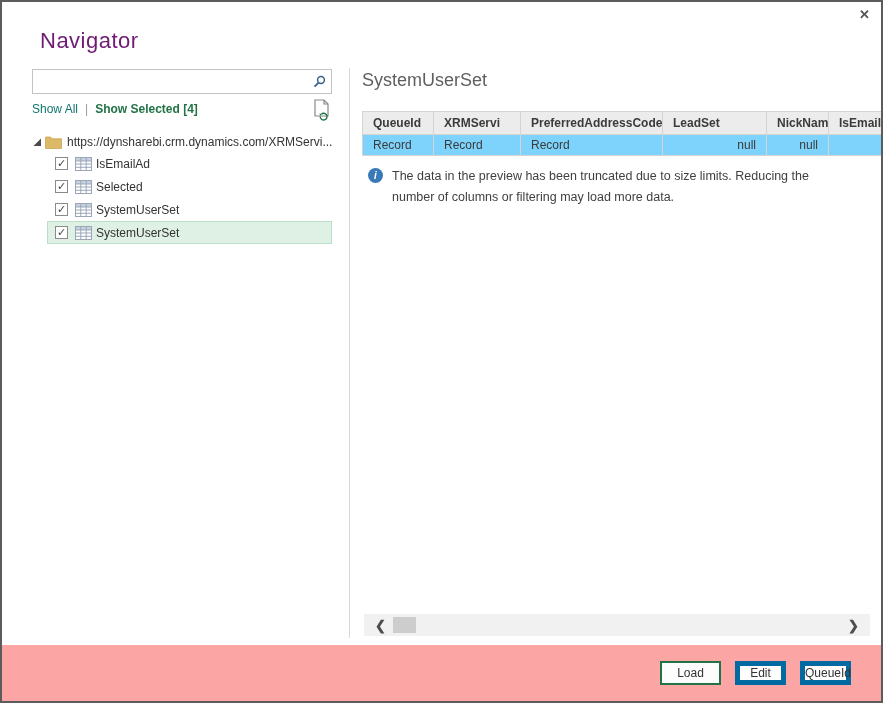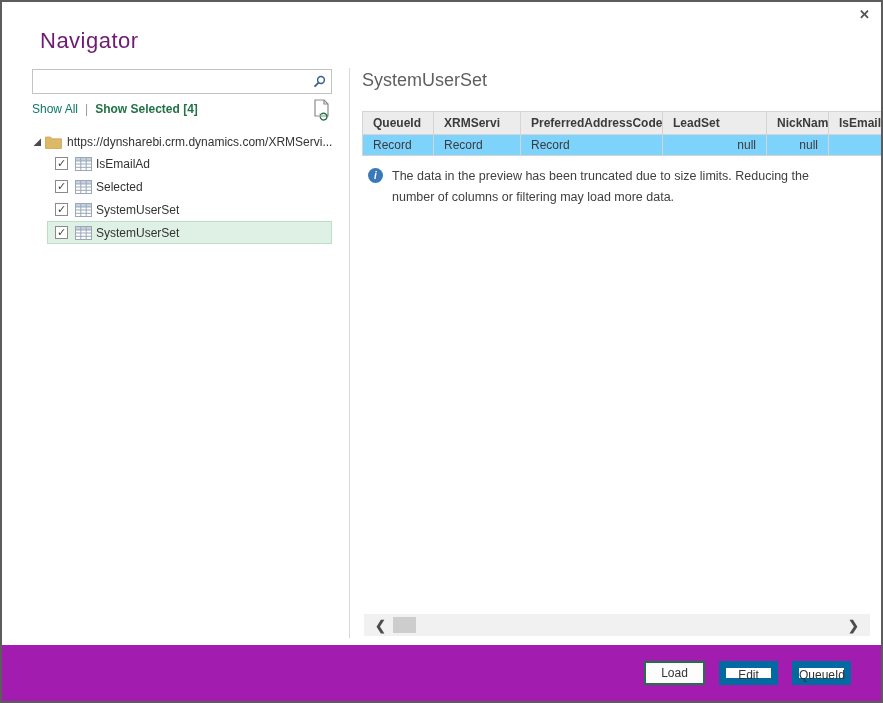--- a/index.html
+++ b/index.html
@@ -47,22 +47,22 @@
   .info { position:absolute; left:6px; top:164px; width:478px; display:flex; }
   .info-ico { flex:0 0 15px; width:15px; height:15px; border-radius:50%; background:#3a79b8; color:#fff; font-size:10px; font-weight:bold; font-style:italic; display:flex; align-items:center; justify-content:center; margin-top:2px; }
   .info-text { margin-left:9px; font-size:12.5px; color:#3f3f3f; line-height:21px; width:454px; }
 
   .hscroll { position:absolute; left:2px; top:612px; width:506px; height:22px; background:#f1f1f1; display:flex; align-items:center; }
   .hs-left { margin-left:11px; } .hs-right { margin-left:auto; margin-right:11px; }
   .hs-arrow { color:#4d4d4d; font-size:13px; font-weight:bold; cursor:pointer; line-height:1; }
   .hs-thumb { width:23px; height:16px; background:#cdcdcd; margin-left:7px; cursor:grab; }
 
   
-  .footer { position:absolute; left:0; right:0; bottom:0; height:56px; background:#a21caf; display:flex; align-items:center; justify-content:flex-end; padding-right:30px; gap:14px; }
-  .btn { width:59px; height:24px; background:#fdfdfd; border:7px solid #0369a1; font-size:12px; color:#333; font-family:"Liberation Sans", sans-serif; cursor:pointer; }
+  .footer { position:absolute; left:0; right:0; bottom:0; height:56px; background:#fca5a5; display:flex; align-items:center; justify-content:flex-end; padding-right:30px; gap:14px; }
+  .btn { width:51px; height:24px; background:#fdfdfd; border:5px solid #0369a1; font-size:12px; color:#333; font-family:"Liberation Sans", sans-serif; cursor:pointer; }
   .btn.primary { border:2px solid #217346; width:61px; }
 </style>
 </head>
 <body>
 
 <div class="dialog">
 
   <span class="close">✕</span>
 
   <div class="title">Navigator</div>

